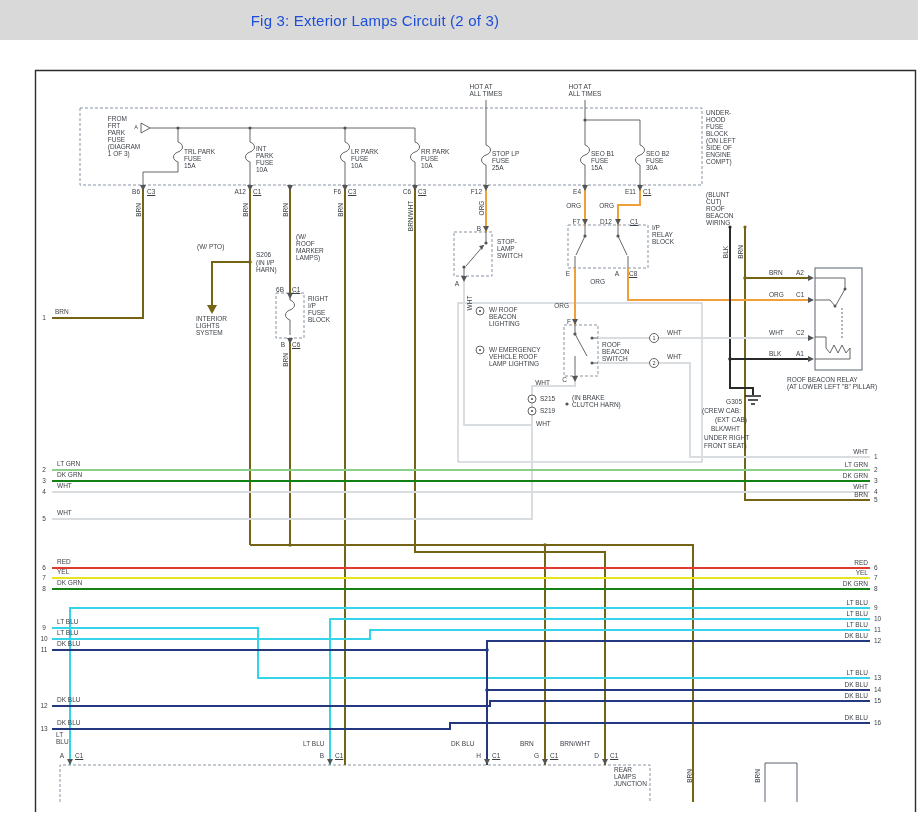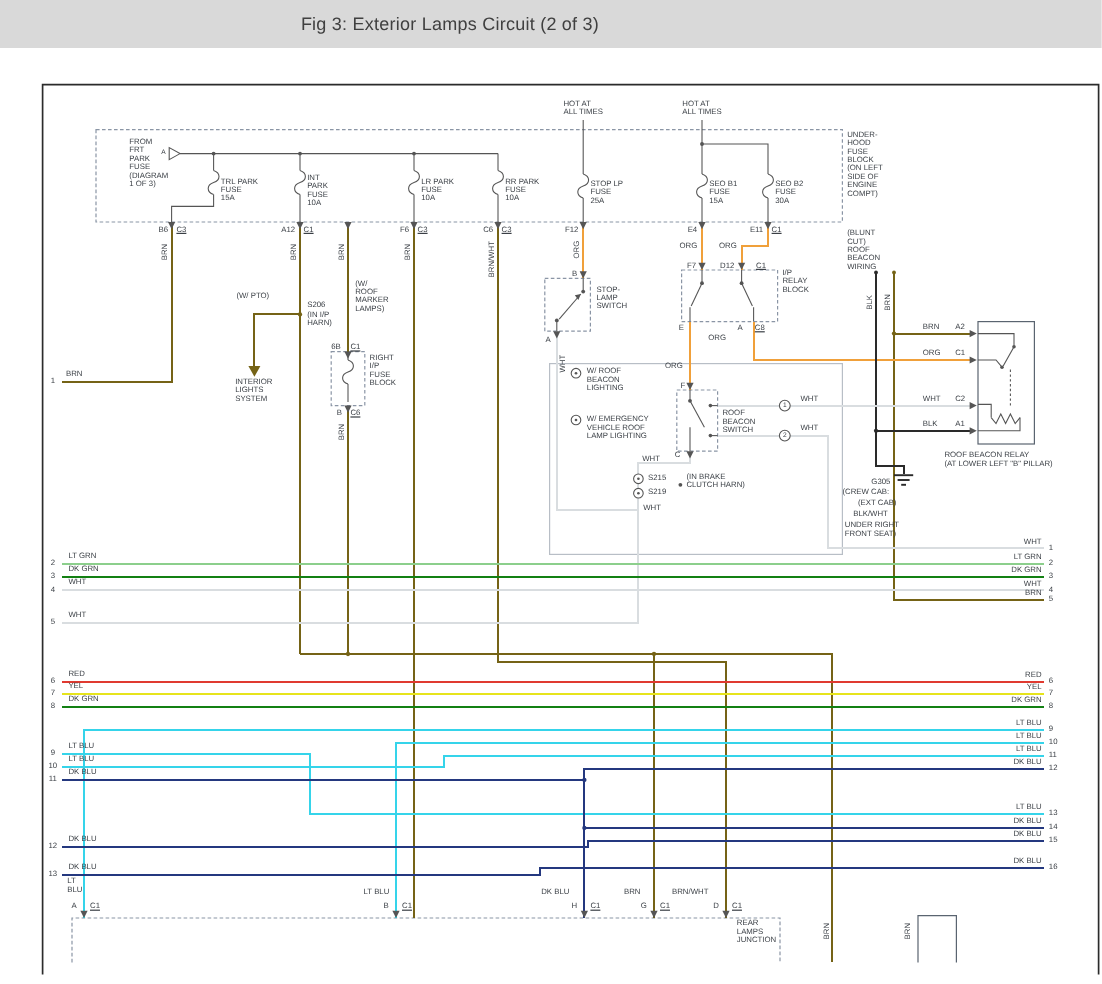--- a/index.html
+++ b/index.html
@@ -1,21 +1,21 @@
 <!DOCTYPE html>
 <html style="--c-headerbg: #d9d9d9; --c-ink: #3a3f45; --c-inner: #555555; --c-frame: #8a95a5; --c-comp: #5a6470; --c-opt: #b8bec6; --c-brn: #756316; --c-org: #f0a03a; --c-blk: #2a2a2a; --c-wht: #d9dde0; --c-ltgrn: #8ccf8c; --c-dkgrn: #138013; --c-red: #e03a30; --c-yel: #e6e41c; --c-ltblu: #35d4ea; --c-dkblu: #24387f;"><head>
 <meta charset="utf-8">
 <style>
   html,body{margin:0;padding:0;background:#fff;}
   body{width:918px;height:820px;position:relative;overflow:hidden;
        font-family:"Liberation Sans",sans-serif;}
   .hdr{position:absolute;left:0;top:0;width:918px;height:40px;
        background:var(--c-headerbg);display:flex;align-items:center;justify-content:center;
        padding-right:168px;box-sizing:border-box;}
-  .hdr .title{font-size:15px;color:#404040;letter-spacing:.2px;}
+  .hdr .title{font-size:15px;color:#1d4ed8;letter-spacing:.2px;}
   #diagram{position:absolute;left:0;top:0;width:918px;height:820px;}
   svg{position:absolute;left:0;top:0;}
   #label-layer{position:absolute;left:0;top:0;width:918px;height:820px;pointer-events:none;}
   .lbl{position:absolute;font-size:6.5px;line-height:7px;color:var(--c-ink);
        white-space:pre-line;letter-spacing:0;}
   
   .wg{stroke:var(--c-inner);fill:none;stroke-width:.9;}
   .wbrn{stroke:var(--c-brn);fill:none;stroke-width:1.6;}
   .worg{stroke:var(--c-org);fill:none;stroke-width:1.6;}
   .wblk{stroke:var(--c-blk);fill:none;stroke-width:1.6;}

